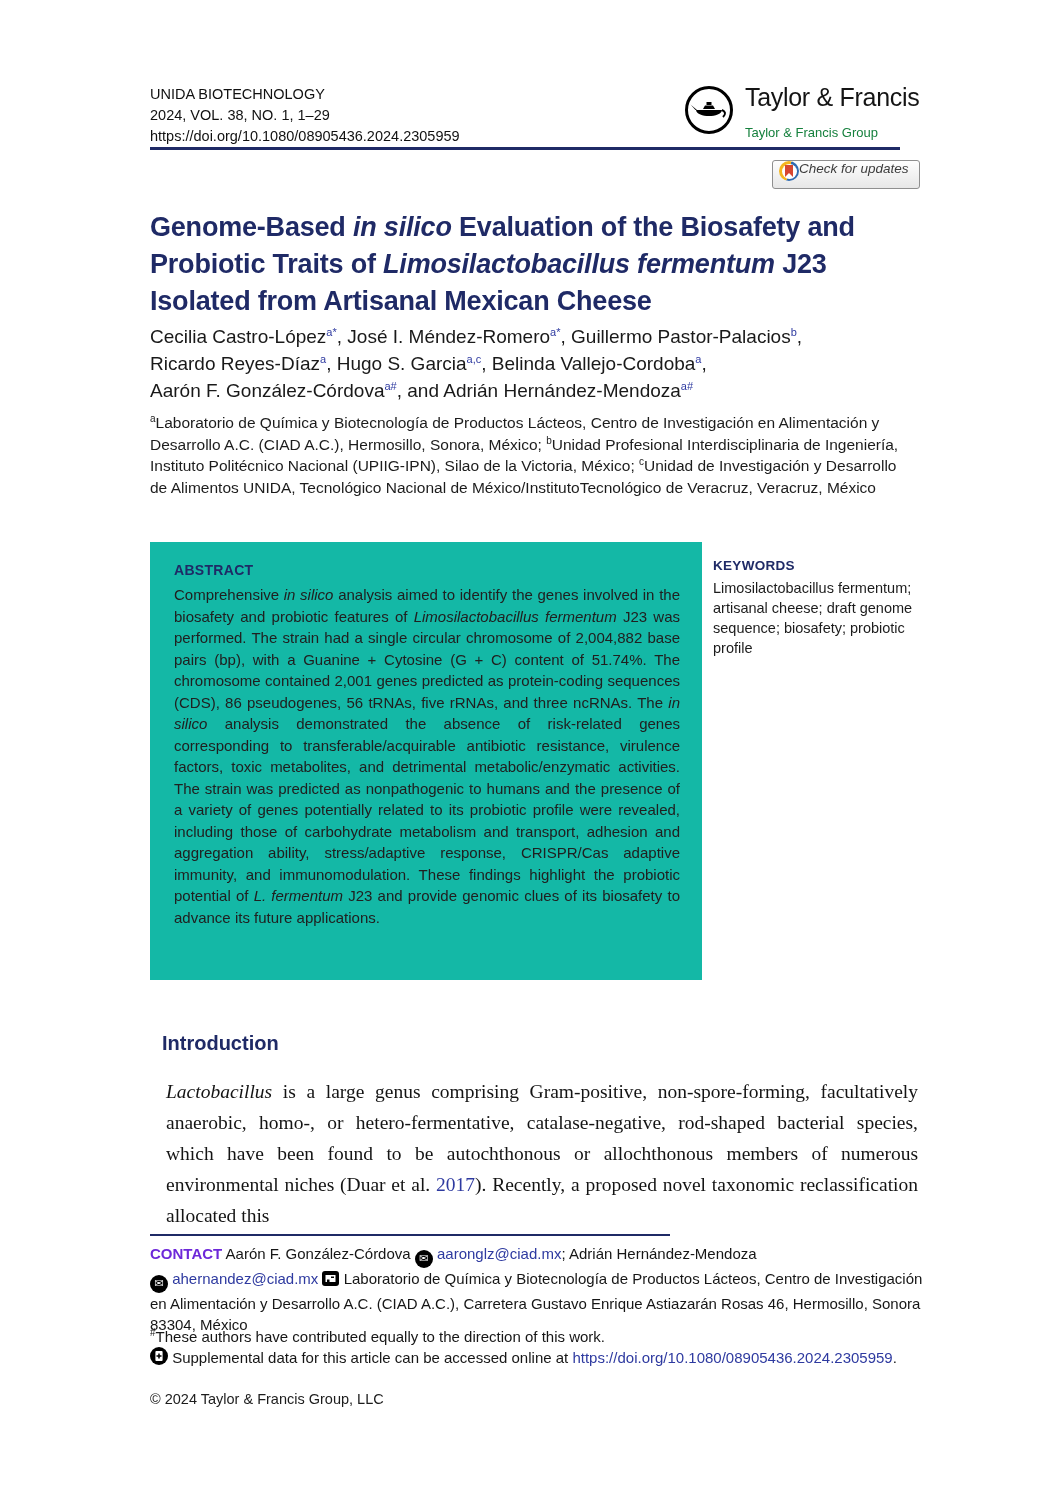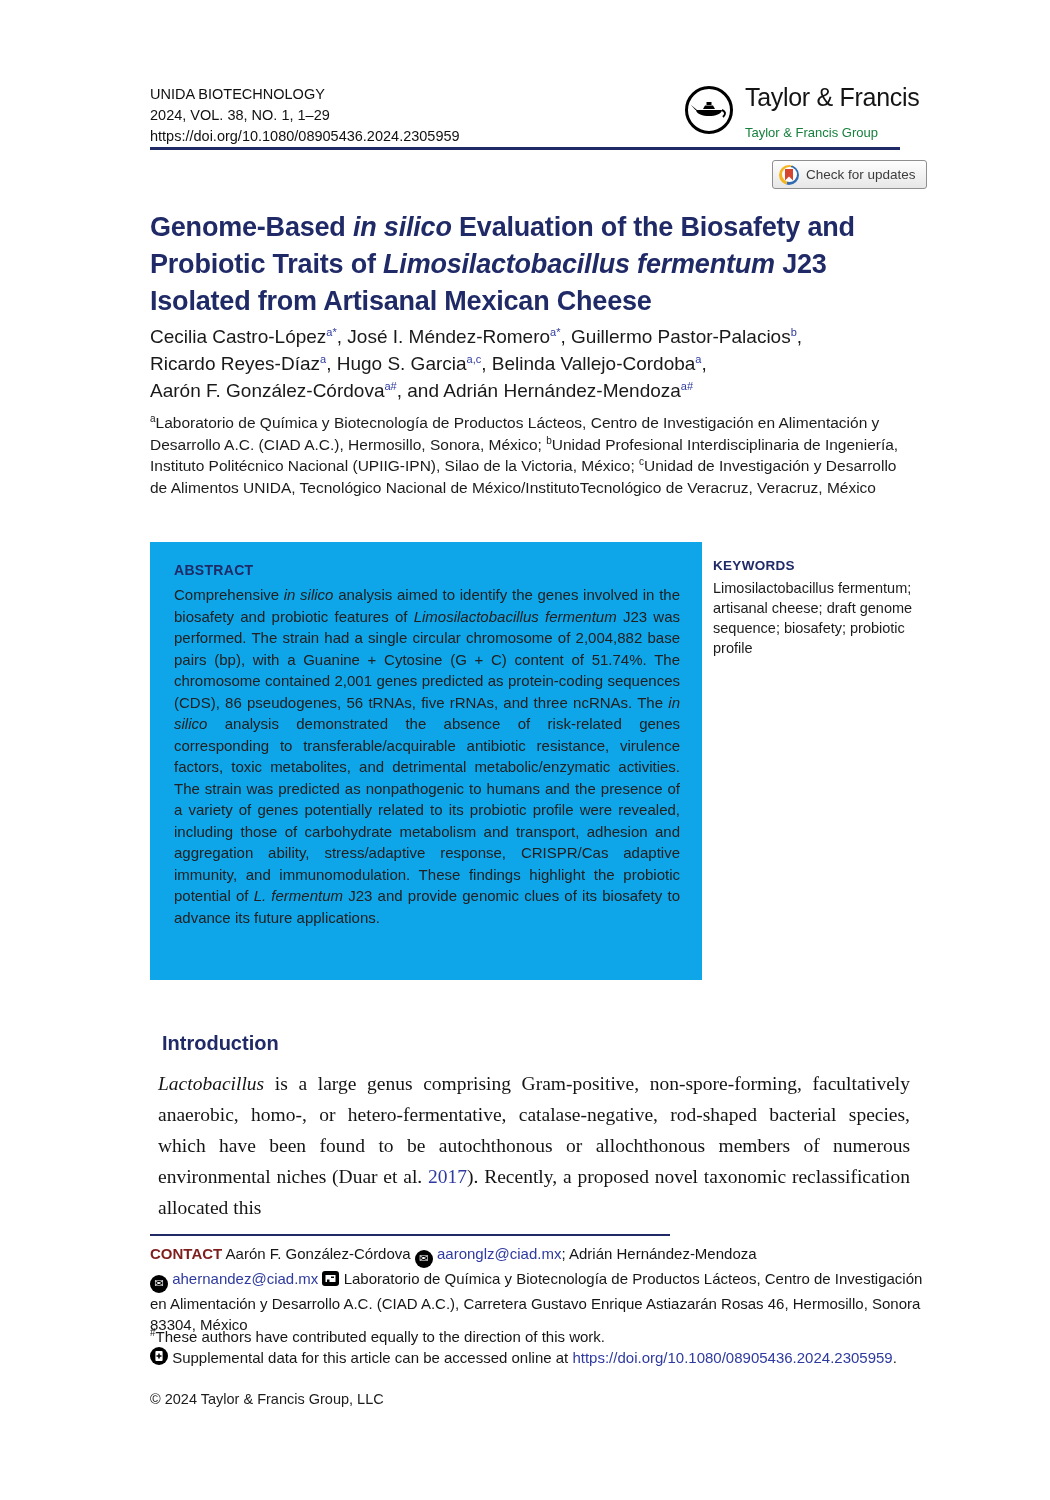--- a/index.html
+++ b/index.html
@@ -14,56 +14,56 @@
 
   
   .hdr-left{left:150px;top:84px;font-size:14.5px;line-height:21px;color:#111;}
   .logo-wrap{left:683px;top:84px;display:flex;align-items:center;gap:10px;}
   .logo-name{font-size:25px;line-height:27px;color:#141414;letter-spacing:-0.3px;}
   .logo-group{font-size:13px;color:#15803d;margin-top:14px;}
   .header-rule{left:150px;top:147px;width:750px;height:3px;background:#1f2a66;}
 
   
   .badge{
-    left:772px;top:160px;height:27px;display:flex;align-items:center;gap:7px;
+    left:772px;top:160px;height:27px;display:flex;
     border:1px solid #8f8f8f;border-radius:3px;padding:0 10px 0 6px;
     background:linear-gradient(#fefefe,#e7e7e7);
-    font-size:13.5px;color:#3c3c3c;
+    font-size:13.5px;color:#3c3c3c;font-style:italic;
   }
   .crossmark{width:20px;height:20px;border-radius:50%;
     background:linear-gradient(105deg,#f4b51e 50%,#2f6bb2 50%);position:relative;flex:0 0 auto;}
   .crossmark::before{content:"";position:absolute;inset:2.5px;background:#fff;border-radius:50%;}
   .crossmark::after{content:"";position:absolute;left:6px;top:4px;width:8px;height:12px;
     background:#d6452f;clip-path:polygon(0 0,100% 0,100% 100%,50% 66%,0 100%);}
 
   
   .title{left:150px;top:209px;width:772px;font-size:27px;line-height:37px;font-weight:700;color:#1f2a66;letter-spacing:-0.2px;}
   .authors{left:150px;top:323px;width:780px;font-size:19px;line-height:27px;color:#191919;}
   .authors sup{font-size:11px;color:#2e3aa0;line-height:0;}
   .affil{left:150px;top:412px;width:768px;font-size:15.5px;line-height:21.5px;color:#1c1c1c;}
   .affil sup{font-size:10px;line-height:0;}
 
   
-  .abstract-box{left:150px;top:542px;width:552px;min-height:438px;background:#0ea5e9;
+  .abstract-box{left:150px;top:542px;width:552px;min-height:438px;background:#14b8a6;
     padding:20px 22px 18px 24px;box-sizing:border-box;}
   .abstract-h{font-size:14px;font-weight:700;color:#1f2a66;letter-spacing:.3px;margin:0 0 6px 0;}
   .abstract-t{font-size:15px;line-height:21.5px;color:#202020;text-align:justify;margin:0;}
   .kw{left:713px;top:558px;width:200px;}
   .kw-h{font-size:13.5px;font-weight:700;color:#1f2a66;letter-spacing:.3px;margin:0 0 5px 0;}
   .kw-t{font-size:14.5px;line-height:20px;color:#1c1c1c;margin:0;}
 
   
   .intro-h{left:150px;top:1020px;font-size:20px;font-weight:700;color:#1f2a66;}
   .intro-p{left:150px;top:1060px;width:752px;font-family:"Liberation Serif",serif;
-    font-size:19.5px;line-height:31px;color:#141414;text-align:justify;margin:8px;}
+    font-size:19.5px;line-height:31px;color:#141414;text-align:justify;margin:16px;}
 
   
   .contact-rule{left:150px;top:1234px;width:520px;height:2px;background:#1f2a66;}
   .contact{left:150px;top:1243px;width:778px;font-size:15px;line-height:21px;color:#161616;margin:0;}
-  .contact b{color:#7f1d1d;}
+  .contact b{color:#6d28d9;}
   .fn{left:150px;top:1327px;width:778px;font-size:15px;line-height:19.5px;color:#161616;margin:0;}
   .fn sup{font-size:10px;line-height:0;}
   .copyright{left:150px;top:1391px;font-size:14.5px;color:#1c1c1c;}
 
   .circle-icon{
     display:inline-block;width:18px;height:18px;border-radius:50%;background:#000;color:#fff;
     font-size:11px;line-height:18px;text-align:center;vertical-align:-3px;
     font-family:"DejaVu Sans",sans-serif;
   }
   .inline-svg{vertical-align:-2px;}

